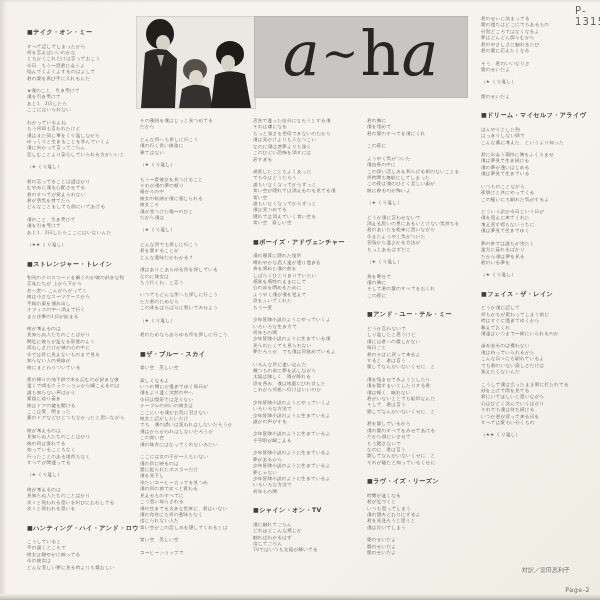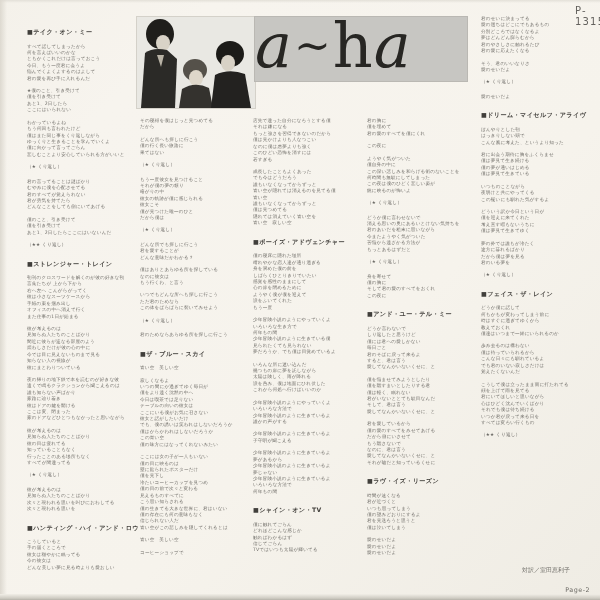--- a/index.html
+++ b/index.html
@@ -13,23 +13,23 @@
   .edge-bottom{position:absolute;left:0;right:0;bottom:0;height:6px;
         background:linear-gradient(#f1eee7 0%,#cfccc3 70%,#b5b2a9 100%);}
   .edge-top{position:absolute;left:0;right:0;top:0;height:3px;
         background:linear-gradient(#e3e0d8,rgba(244,241,234,0));}
 
   .catalog{position:absolute;top:5px;left:556px;font-size:10px;letter-spacing:1.2px;
         color:#64625e;padding-left:19px;}
 
   .photo{position:absolute;left:137px;top:17px;width:118px;height:91px;
         background:#eae9e5;box-shadow:0 0 0 1px #d4d1c9;}
-  .logo-panel{position:absolute;left:255px;top:17px;width:212px;height:64px;
+  .logo-panel{position:absolute;left:255px;top:17px;width:212px;height:80px;
         background:#c7c6c2;box-shadow:0 0 0 1px #bab8b3;
-        display:flex;align-items:center;justify-content:flex-start;}
+        display:flex;align-items:center;justify-content:center;}
   .logo{font-family:"DejaVu Serif","Liberation Serif",serif;color:#272623;
         font-size:62px;line-height:1;letter-spacing:1px;white-space:nowrap;
         transform:translateY(-3px);}
   .logo .it{font-style:italic;}
   .logo .tl{font-size:44px;vertical-align:6px;margin:0 1px;}
 
   .col{position:absolute;color:#716f6a;font-size:4.6px;line-height:1.4;
        letter-spacing:0.2px;}
   .song-title{font-size:6.1px;font-weight:bold;color:#413f3b;margin:11px 0 7px 0;
        letter-spacing:0.4px;white-space:nowrap;}

